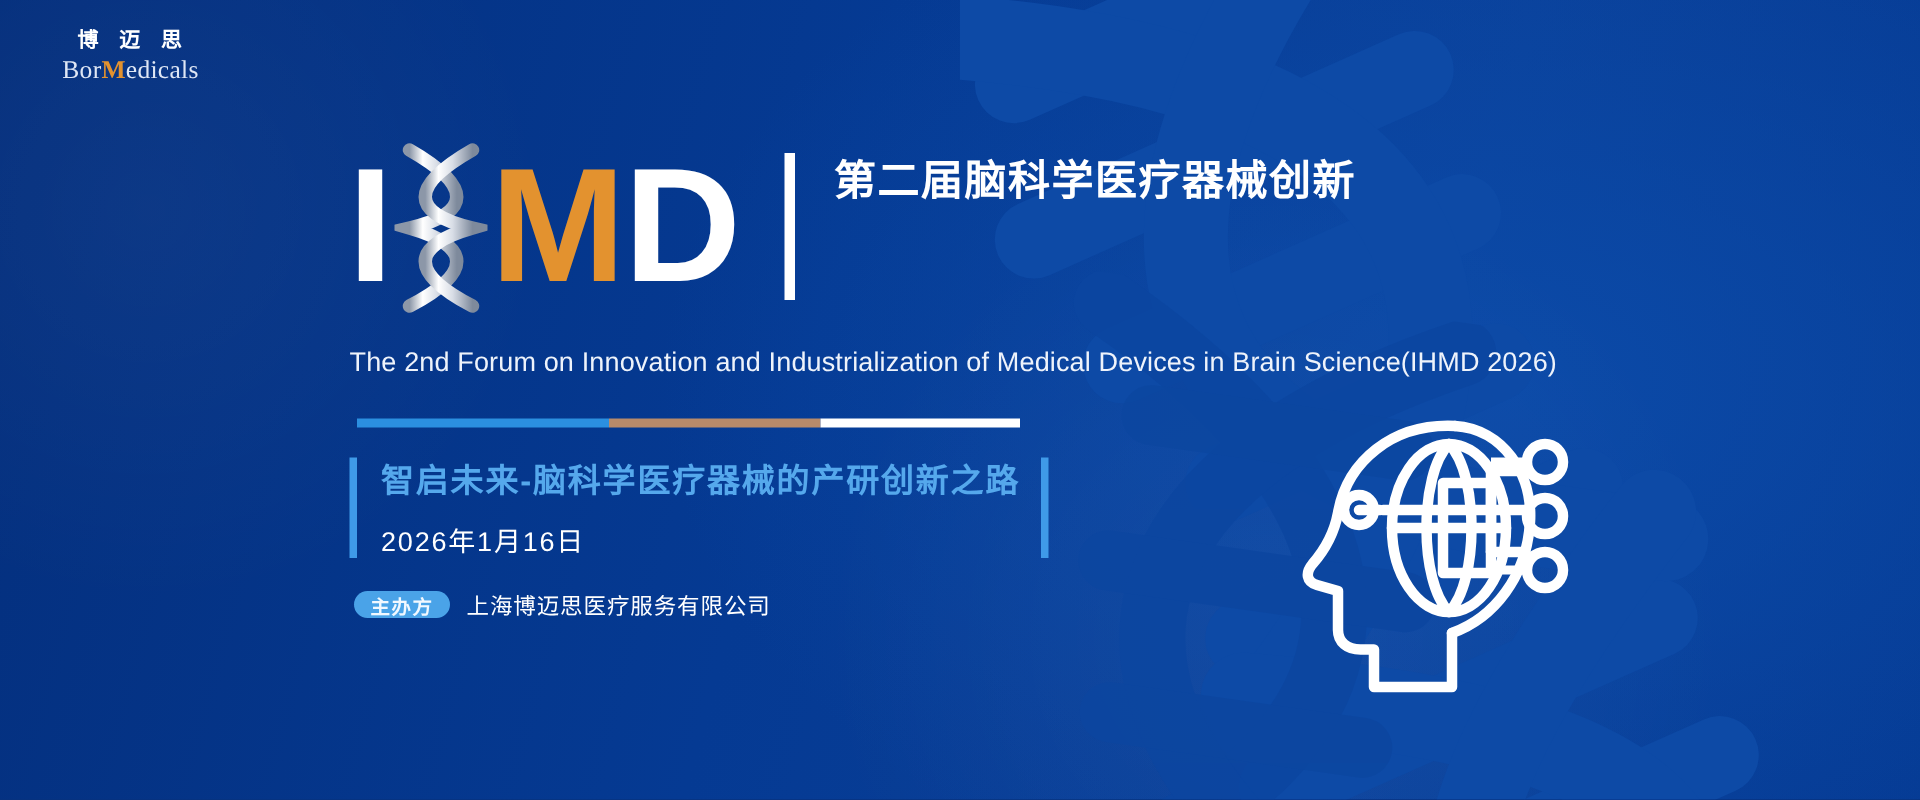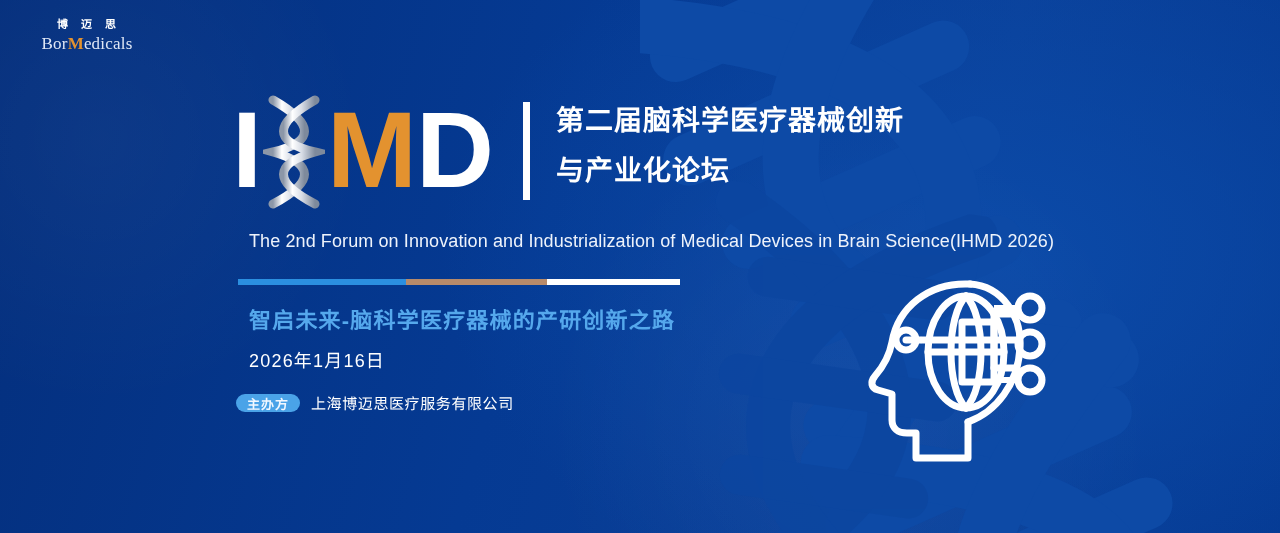--- a/index.html
+++ b/index.html
@@ -61,21 +61,21 @@
 
   
   .logo {
     position: absolute;
     left: 22px;
     top: 18px;
     width: 130px;
   }
   .logo-cn {
     color: #ffffff;
-    font-size: 11px;
+    font-size: 14px;
     font-weight: 700;
     letter-spacing: 5px;
     line-height: 1.15;
     text-align: center;
     padding-left: 4px;
   }
   .logo-en {
     position: relative;
     margin-top: 3px;
     text-align: center;
@@ -134,21 +134,21 @@
     font-size: 28px;
     font-weight: 700;
     line-height: 50px;
     letter-spacing: 1px;
     white-space: nowrap;
   }
 
   
   .subtitle-en {
     position: absolute;
-    left: 249px;
+    left: 233px;
     top: 231px;
     color: #eef3fb;
     font-size: 18px;
     letter-spacing: 0.1px;
     white-space: nowrap;
   }
 
   
   .rule {
     position: absolute;
@@ -164,21 +164,20 @@
   .rule .seg-white { width: 30%; background: #ffffff; }
 
   
   .slogan-block {
     position: absolute;
     left: 233px;
     top: 305px;
     width: 452px;
     display: flex;
     align-items: stretch;
-    flex-direction: column;
   }
   .bar-left, .bar-right {
     width: 5px;
     background: #3f9ae8;
     flex: none;
   }
   .slogan-body {
     flex: 1;
     padding: 0 14px 0 16px;
   }
@@ -320,21 +319,20 @@
       </svg>
 
       <span class="ltr ltr-orange">M</span>
       <span class="ltr ltr-white">D</span>
     </div>
 
     <div class="divider-vert"></div>
 
     <div class="headline">
       <div>第二届脑科学医疗器械创新</div>
-      <div>与产业化论坛</div>
     </div>
   </div>
 
   <div class="subtitle-en">The 2nd Forum on Innovation and Industrialization of Medical Devices in Brain Science(IHMD 2026)</div>
 
   <div class="rule">
     <span class="seg-blue"></span>
     <span class="seg-tan"></span>
     <span class="seg-white"></span>
   </div>

